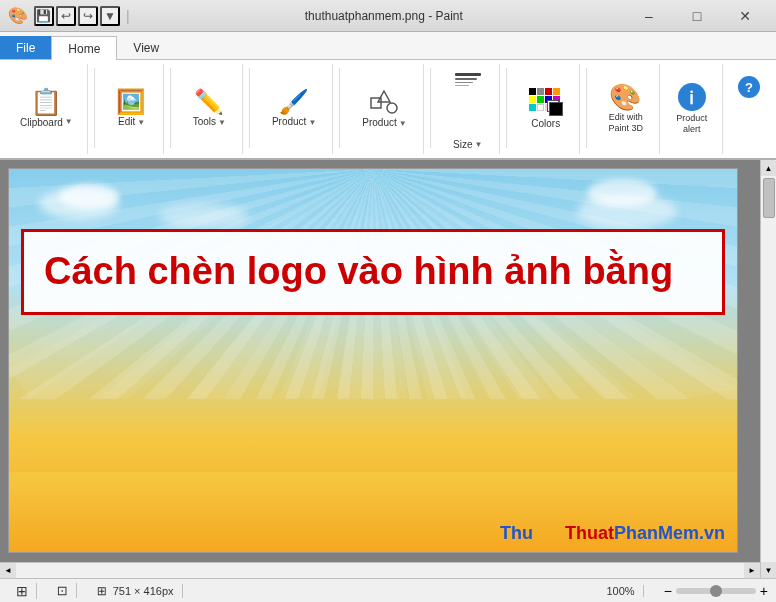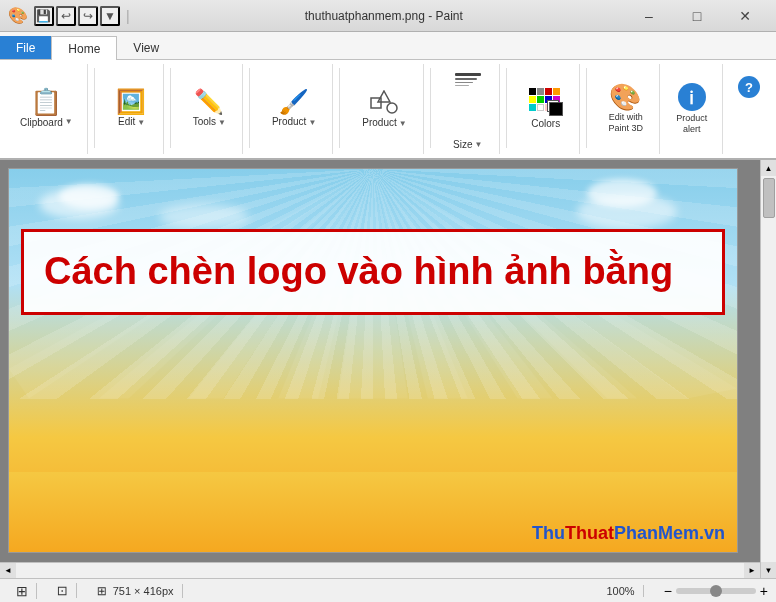--- a/index.html
+++ b/index.html
@@ -207,21 +207,21 @@
 
     
     .watermark {
       position: absolute;
       bottom: 8px;
       right: 12px;
       font-size: 18px;
       font-weight: bold;
     }
     .watermark-thu { color: #2255cc; }
-    .watermark-thuat { color: #cc0000; }
+    .watermark-thuat { color: #cc0000; padding-left: 32px; }
     .watermark-rest { color: #2255cc; }
 
     
     .status-bar {
       height: 24px;
       background: #f0f0f0;
       border-top: 1px solid #c0c0c0;
       display: flex;
       align-items: center;
       padding: 0 8px;

